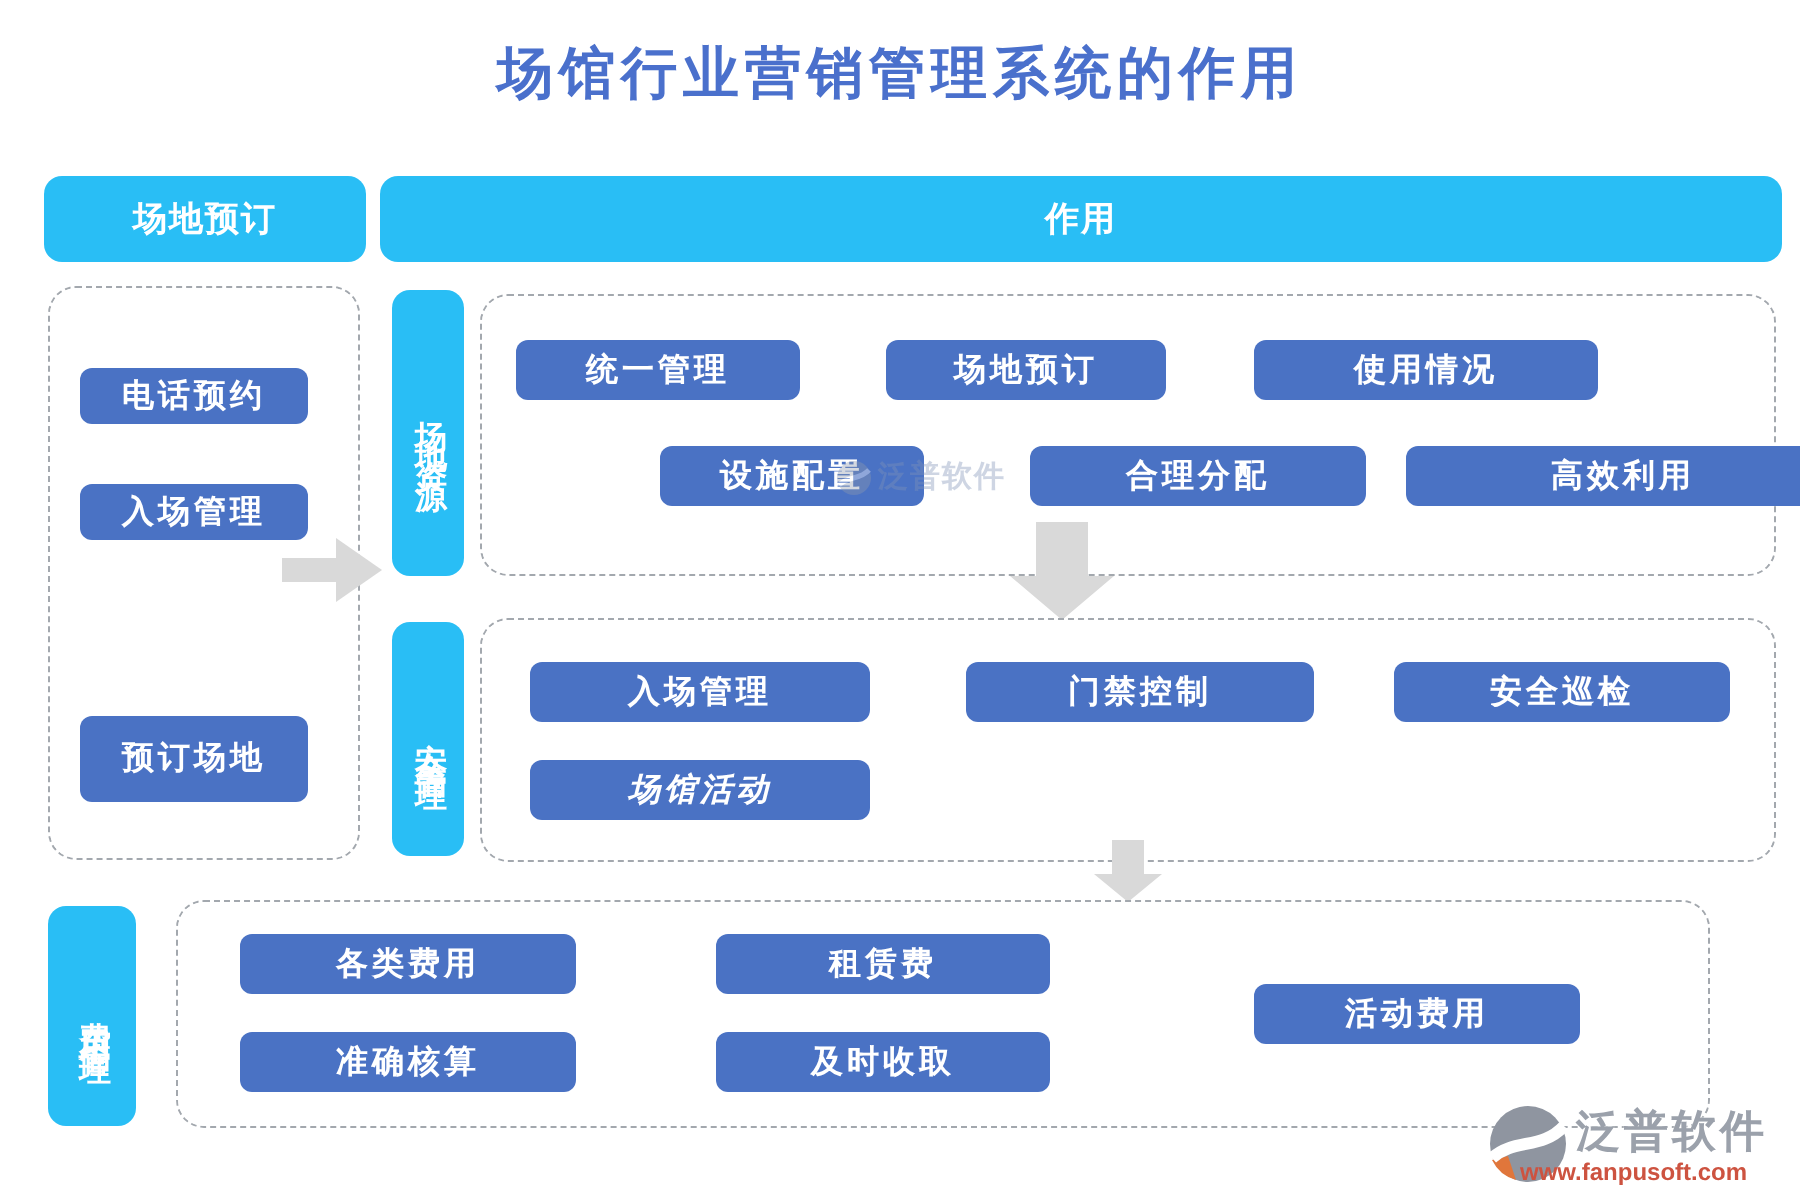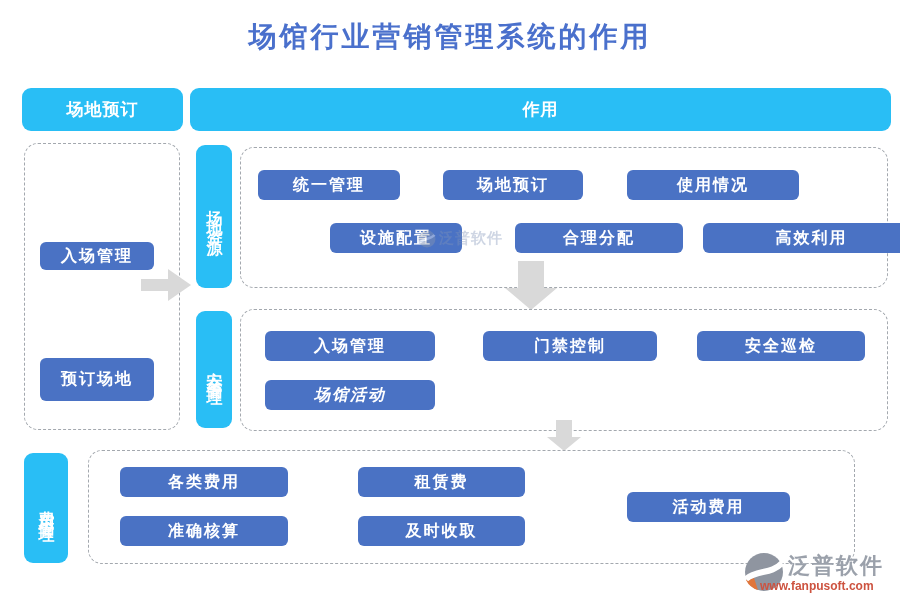--- a/index.html
+++ b/index.html
@@ -52,20 +52,21 @@
 <body>
 
 <div class="stage">
 
   <div class="title">场馆行业营销管理系统的作用</div>
 
   <div class="pill" style="left:22px;top:88px;width:161px;height:43px;">场地预订</div>
   <div class="pill" style="left:190px;top:88px;width:701px;height:43px;">作用</div>
 
   <div class="dashed" style="left:24px;top:143px;width:154px;height:285px;"></div>
+  <div class="btn" style="left:40px;top:184px;width:114px;height:28px;">电话预约</div>
   <div class="btn" style="left:40px;top:242px;width:114px;height:28px;">入场管理</div>
   <div class="btn" style="left:40px;top:358px;width:114px;height:43px;">预订场地</div>
 
   <svg class="arrow" style="left:141px;top:269px;" width="50" height="32" viewBox="0 0 50 32">
     <polygon points="0,10 27,10 27,0 50,16 27,32 27,22 0,22" fill="var(--arrow)"></polygon>
   </svg>
 
   <div class="vlabel" style="left:196px;top:145px;width:36px;height:143px;letter-spacing:10px;">场地资源</div>
   <div class="dashed" style="left:240px;top:147px;width:646px;height:139px;"></div>
   <div class="btn" style="left:258px;top:170px;width:142px;">统一管理</div>

